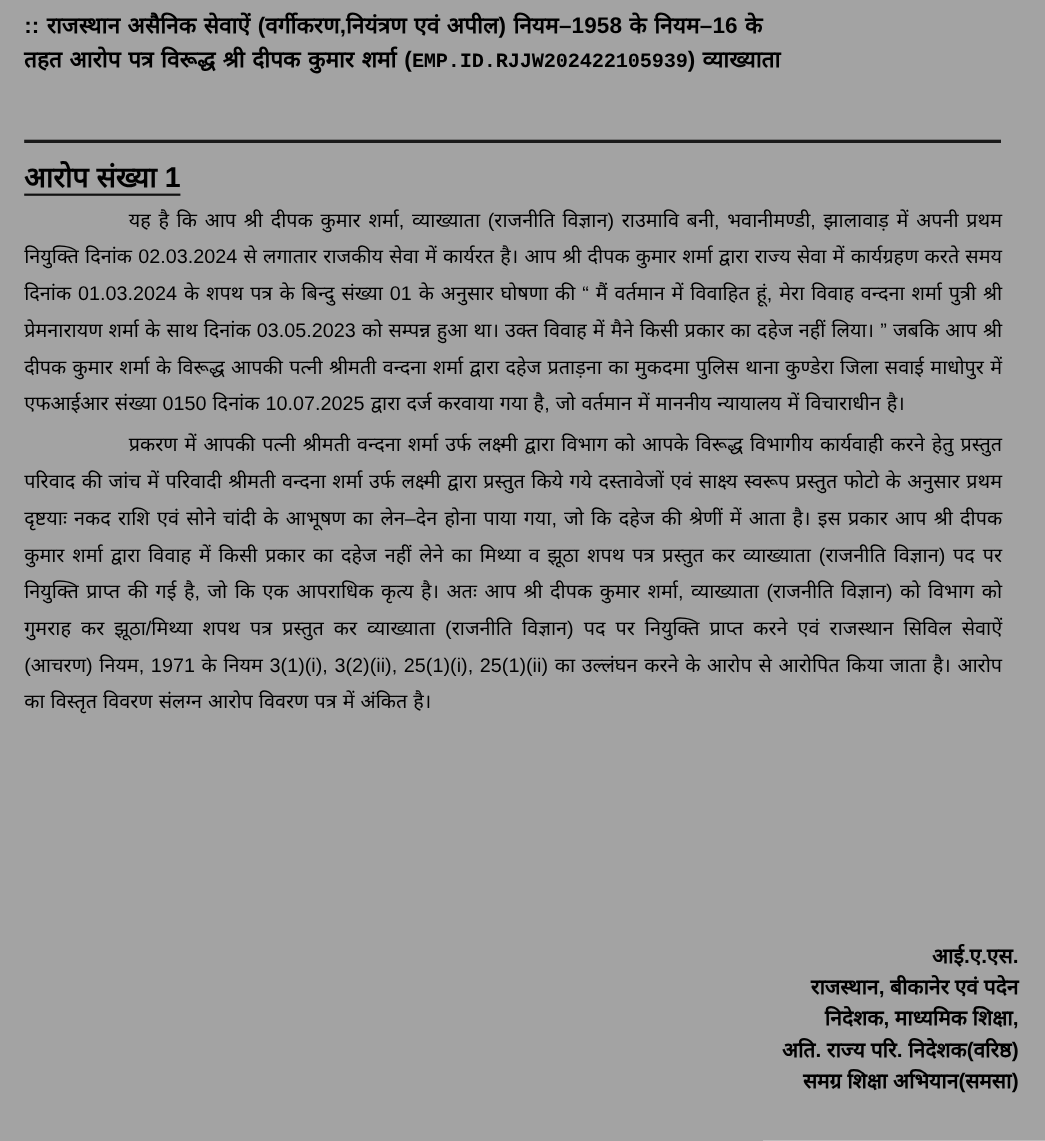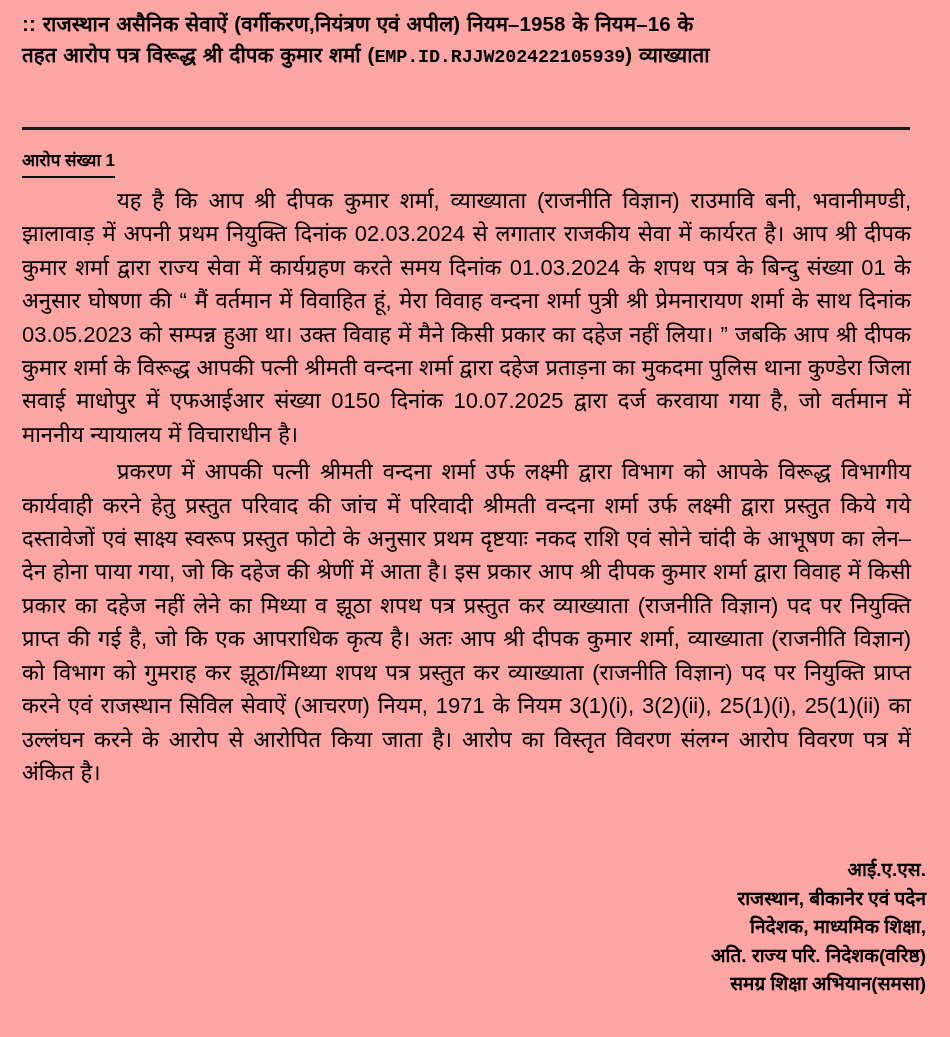--- a/index.html
+++ b/index.html
@@ -16,21 +16,21 @@
     color: #000000;
     -webkit-font-smoothing: antialiased;
   }
 
   .page {
     position: relative;
     width: 950px;
     height: 1037px;
     box-sizing: border-box;
     padding: 0;
-    background: #fca5a5;
+    background: #a3a3a3;
   }
 
   
   .doc-header {
     position: absolute;
     left: 22px;
     top: 8px;
     width: 905px;
     font-weight: bold;
     font-size: 20.5px;
@@ -60,37 +60,37 @@
     height: 3px;
     background: #1a1a1a;
   }
 
   
   .section-heading {
     position: absolute;
     left: 22px;
     top: 148px;
     font-weight: bold;
-    font-size: 17px;
+    font-size: 26px;
     line-height: 26px;
     padding-bottom: 2px;
     border-bottom: 2.5px solid #111;
     display: inline-block;
     white-space: nowrap;
   }
 
   
   .body-block {
     position: absolute;
     left: 22px;
     top: 184px;
     width: 905px;
   }
   .para {
-    font-size: 22px;
+    font-size: 18px;
     line-height: 33.4px;
     text-align: justify;
     text-align-last: left;
     text-indent: 95px;
     margin: 0 16px 2px 0;
     word-spacing: 0.5px;
   }
   .para + .para {
     margin-top: 4px;
   }

